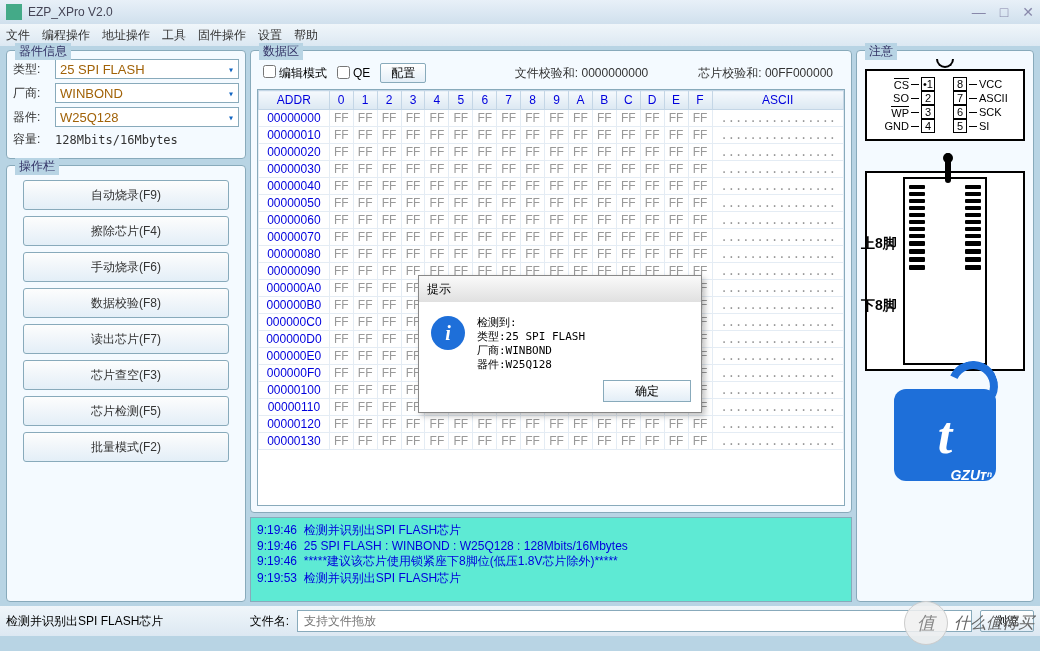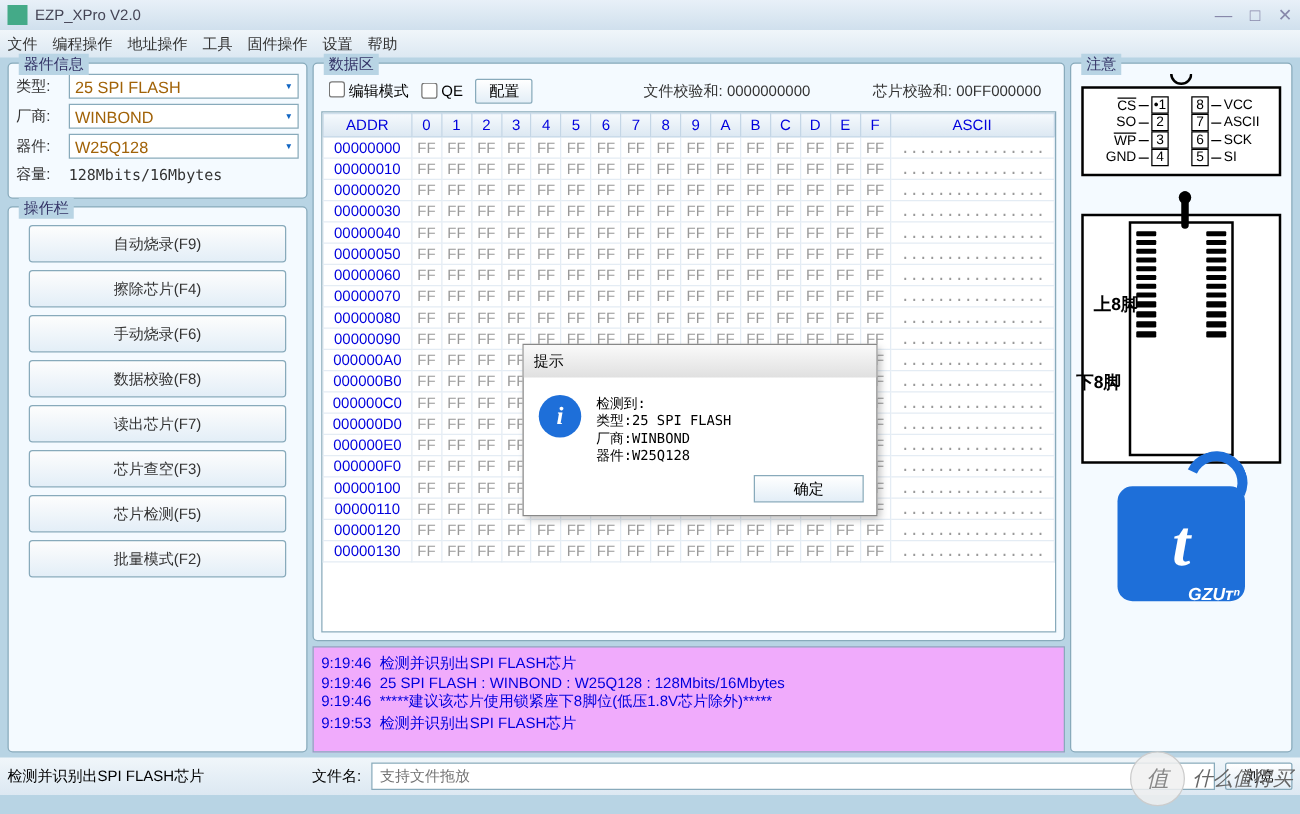--- a/index.html
+++ b/index.html
@@ -24,21 +24,21 @@
 .chk { display: flex; align-items: flex-start; gap: 3px; font-size: 12px; }
 .chk input { width: 13px; height: 13px; }
 .cfg { height: 20px; padding: 0 10px; border: 1px solid #8ab; background: linear-gradient(#fff,#e3eef7); border-radius: 2px; font-size: 12px; }
 .cksum { font-size: 12px; color: #333; margin-left: auto; }
 .hex-wrap { border: 1px solid #8ab; background: #fff; flex: 1; overflow: hidden; position: relative; }
 .hex { width: 100%; border-collapse: collapse; font-family: Consolas, monospace; font-size: 12px; color: #999; }
 .hex th { background: linear-gradient(#f5f9fd,#dce8f2); color: #00d; font-weight: normal; padding: 2px 0; border: 1px solid #c4d6e6; text-align: center; }
 .hex td { padding: 1px 4px; border: 1px solid #e4ecf4; text-align: center; background: #fff; }
 .hex td.addr { color: #00d; background: #fff; }
 .hex td.asc { color: #999; text-align: left; padding-left: 8px; font-family: Consolas, monospace; }
-.log { height: 85px; border: 1px solid #8ab; background: #f0abfc; font-family: Consolas, monospace; font-size: 12px; color: #00d; padding: 4px 6px; overflow: hidden; }
+.log { height: 85px; border: 1px solid #8ab; background: #5eead4; font-family: Consolas, monospace; font-size: 12px; color: #00d; padding: 4px 6px; overflow: hidden; }
 .log .line { white-space: pre; }
 .bottom { display: flex; align-items: center; padding: 4px 6px; gap: 8px; background: linear-gradient(#f0f6fa,#dce8f2); }
 .status { width: 195px; font-size: 12px; }
 .fname-lbl { font-size: 12px; width:80px; text-align:right; }
 .fname { flex: 1; height: 22px; border: 1px solid #8ab; background: #fff; padding: 0 6px; font-size: 12px; color: #14532d; }
 .browse { height: 22px; padding: 0 14px; border: 1px solid #8ab; background: linear-gradient(#fff,#e3eef7); border-radius: 2px; font-size: 12px; }
 .note-group { height: 100%; }
 .chip-pinout { background: #fff; border: 2px solid #000; margin: 2px; padding: 6px; font-family: Consolas, monospace; font-size: 11px; }
 .pin-row { display: flex; align-items: center; justify-content: center; gap: 2px; }
 .pin-l { width: 28px; text-align: right; }
@@ -47,21 +47,21 @@
 .pin-line { width: 8px; height: 1px; background: #000; }
 .socket-diagram { background: #fff; border: 2px solid #000; margin: 2px; padding: 4px; display: flex; align-items: center; flex-direction: column; position: relative; height: 200px; }
 .lever { position: absolute; top: -20px; left: 50%; width: 6px; height: 30px; background: #000; border-radius: 3px; }
 .lever::before { content: ""; display: block; width: 10px; height: 10px; background: #000; border-radius: 50%; margin-left: -2px; }
 .socket-body { width: 84px; flex: 1; border: 2px solid #000; }
 .socket-rows { display: flex; flex-direction: column; gap: 3px; padding: 6px 4px; }
 .srow { display: flex; justify-content: space-between; }
 .srow span { width: 16px; height: 4px; background: #000; border-radius: 1px; }
 .srow-dark span { height: 5px; background: #000; }
 .label8 { position: absolute; font-size: 14px; font-weight: bold; color: #000; left: -2px; }
-.label-up { top: 66px; margin-left: 14px; }
+.label-up { top: 66px; }
 .label-dn { top: 128px; }
 .dialog { position: absolute; top: 275px; left: 418px; width: 284px; background: #fff; border: 1px solid #888; box-shadow: 3px 3px 6px rgba(0,0,0,.25); }
 .dlg-title { height: 26px; background: linear-gradient(#fafafa,#e0e0e0); display: flex; align-items: center; padding: 0 8px; font-size: 12px; }
 .dlg-body { display: flex; padding: 14px 12px 8px; gap: 12px; }
 .dlg-icon { width: 34px; height: 34px; border-radius: 50%; background: #1e6fd9; color: #fff; display: flex; align-items: center; justify-content: center; font-family: Georgia, serif; font-style: italic; font-size: 20px; font-weight: bold; }
 .dlg-text { font-size: 11px; font-family: SimSun, monospace; line-height: 14px; white-space: pre; }
 .dlg-btns { display: flex; justify-content: flex-end; padding: 0 10px 10px; }
 .dlg-ok { height: 22px; width: 88px; border: 1px solid #8ab; background: linear-gradient(#fff,#e3eef7); font-size: 12px; }
 .wm { position: absolute; right: 6px; bottom: 6px; display: flex; align-items: center; gap: 6px; font-size: 16px; color: #666; font-style: italic; }
 .wm-circ { width: 44px; height: 44px; border-radius: 50%; background: rgba(240,240,240,.85); display: flex; align-items: center; justify-content: center; font-size: 18px; color: #888; border:1px solid #ccc;}

